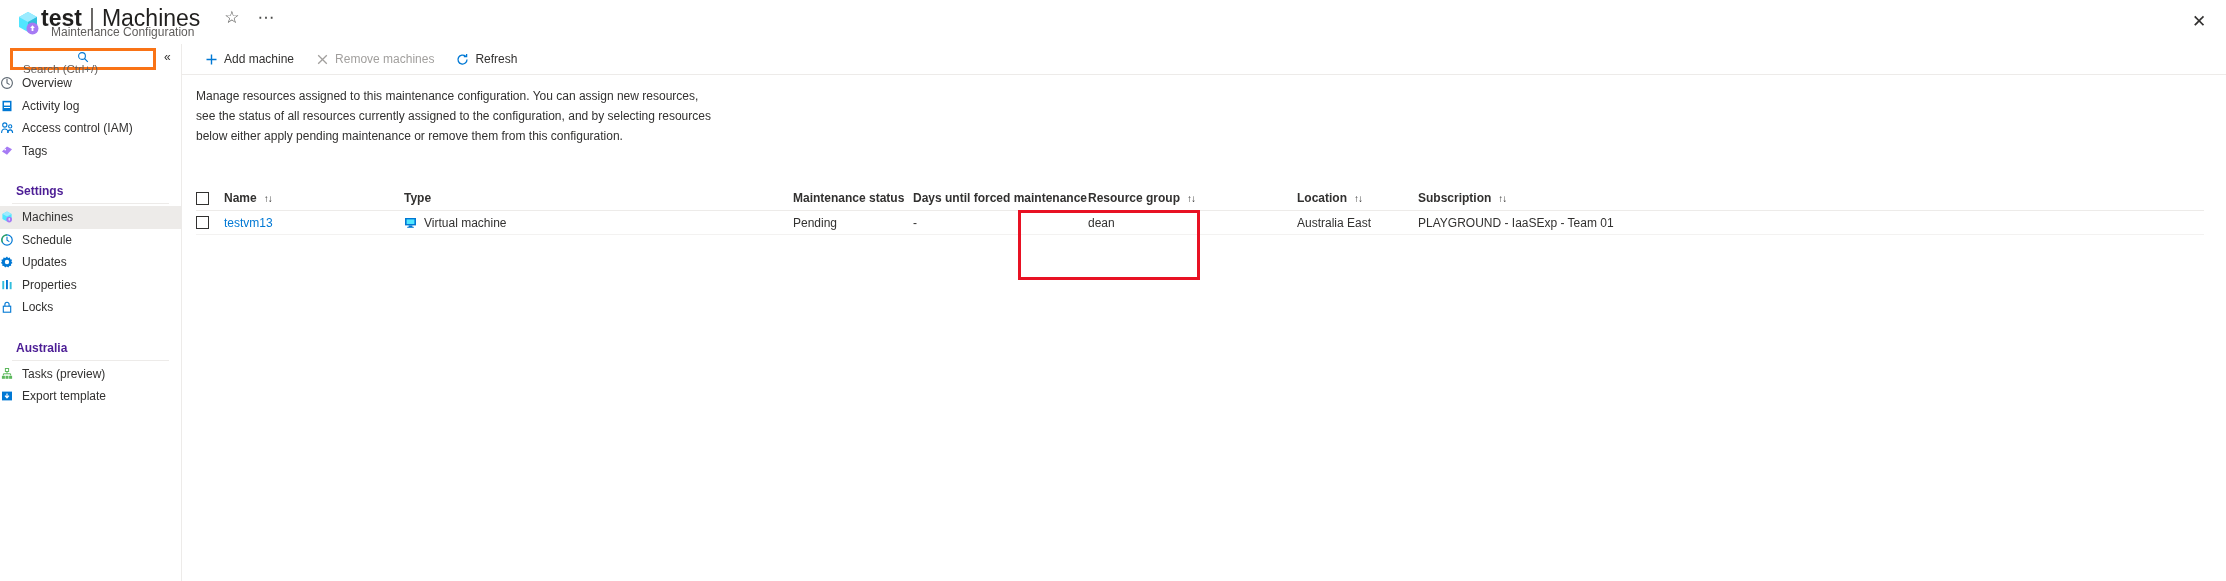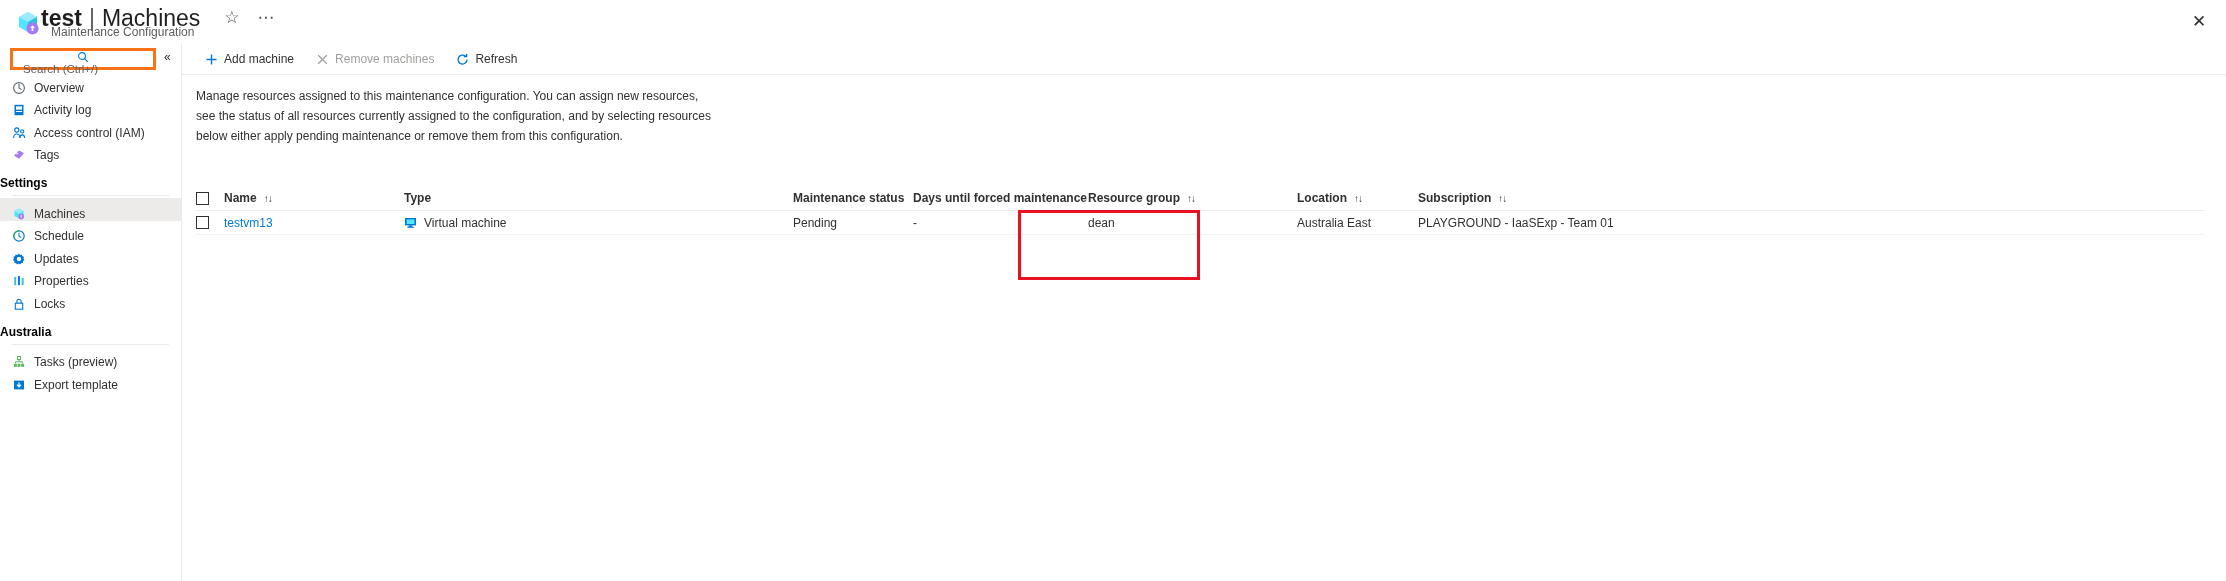--- a/index.html
+++ b/index.html
@@ -30,26 +30,26 @@
   .leftnav { position: absolute; left: 0; top: 44px; width: 181px; height: 537px; background: #fff; }
   .search-wrap { position: absolute; left: 10px; top: 4px; width: 146px; height: 22px;
                  border: 3px solid #f97316; background: #fff; display: flex; align-items: center; flex-direction: column; }
   .search-ico { width: 18px; display: flex; justify-content: center; color: #0078d4; font-size: 11px; }
   .search-inp { border: 0; outline: none; font-family: "Liberation Sans", sans-serif;
                 font-size: 11.5px; color: #323130; width: 120px; background: transparent; }
   .search-inp::placeholder { color: #605e5c; }
   .collapse-ico { position: absolute; left: 164px; top: 6px; font-size: 12px; color: #323130; cursor: pointer; }
 
   .nav-list { position: absolute; left: 0; top: 28px; width: 181px; }
-  .nav-item { position: relative; height: 22.5px; display: flex; align-items: flex-end;
-              padding-left: 12px; font-size: 12px; color: #323130; cursor: pointer; }
+  .nav-item { position: relative; height: 22.5px; display: flex; align-items: center;
+              padding-left: 0; font-size: 12px; color: #323130; cursor: pointer; }
   .nav-item.selected { background: #edebe9; }
   .nav-ico { width: 22px; display: flex; align-items: center; justify-content: flex-start; }
   .nav-label { white-space: nowrap; }
-  .nav-group { margin-top: 12px; padding-left: 0; font-size: 12px; font-weight: 700; color: #000000;
+  .nav-group { margin-top: 20px; padding-left: 16px; font-size: 12px; font-weight: 700; color: #4c1d95;
                height: 18px; display: flex; align-items: center; }
   .nav-rule { margin: 3px 0 2px 12px; width: 157px; height: 1px; background: #edebe9; }
 
   
   .main { position: absolute; left: 181px; top: 44px; width: 2182px; height: 537px; background: #fff;
           border-left: 1px solid #edebe9; }
   .cmdbar { position: absolute; left: 0; top: 0; width: 2045px; height: 30px;
             display: flex; align-items: center; padding-left: 14px; }
   .cmd { display: flex; align-items: center; height: 26px; padding: 0 9px; margin-right: 4px;
          font-size: 12px; color: #323130; cursor: pointer; white-space: nowrap; }

